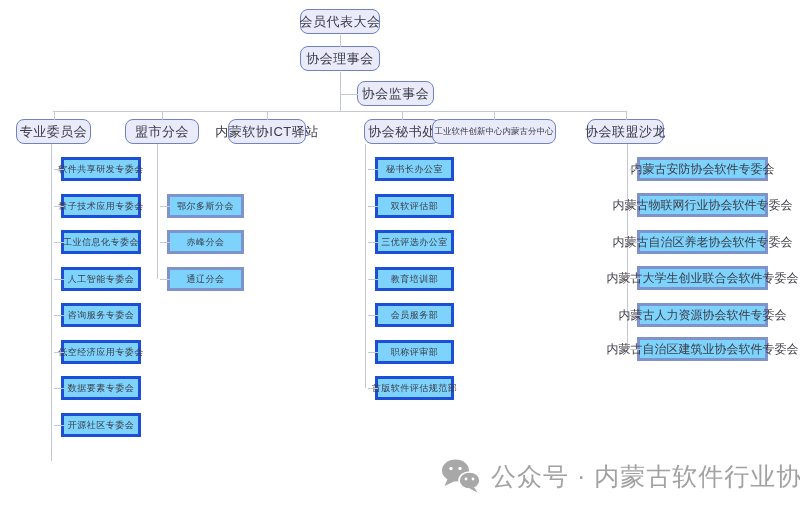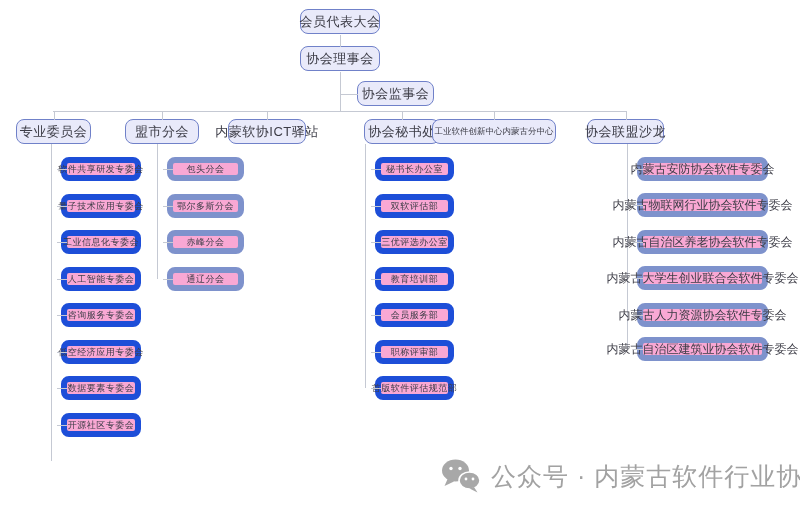--- a/index.html
+++ b/index.html
@@ -5,21 +5,21 @@
   html,body{margin:0;padding:0;background:#ffffff;font-family:"Liberation Sans","DejaVu Sans",sans-serif;}
   .canvas{position:relative;width:800px;height:513px;background:#fff;overflow:hidden;}
   .node{
     position:absolute;box-sizing:border-box;height:25px;
     background:#e9eafa;border:1px solid #7081c9;border-radius:8px;
     display:flex;align-items:center;justify-content:center;
     font-size:13px;color:#3c3c46;white-space:nowrap;letter-spacing:0.5px;
   }
   .child{
     position:absolute;box-sizing:border-box;height:24px;
-    background:#f9a8d4;border:6px solid #1d4ed8;border-radius:8px;
+    background:#7dd3fc;border:3px solid #1d4ed8;border-radius:0;
     display:flex;align-items:center;justify-content:center;
     font-size:9px;color:#3c3c46;white-space:nowrap;letter-spacing:0.5px;
   }
   .child.blue{border-color:#7e92cc;}
   .f85{font-size:8.5px;letter-spacing:0;}
   .f8{font-size:12px;letter-spacing:0;}
   .line{position:absolute;background:#c5c9d3;}
   
   .dept:before{content:"";position:absolute;left:50%;top:-9px;width:1px;height:9px;background:#c5c9d3;}
   
@@ -56,21 +56,20 @@
 
   <div class="child stub-left" style="left:61px;top:157px;width:80px;">软件共享研发专委会</div>
   <div class="child stub-left" style="left:61px;top:194px;width:80px;">量子技术应用专委会</div>
   <div class="child stub-left" style="left:61px;top:230px;width:80px;">工业信息化专委会</div>
   <div class="child stub-left" style="left:61px;top:267px;width:80px;">人工智能专委会</div>
   <div class="child stub-left" style="left:61px;top:303px;width:80px;">咨询服务专委会</div>
   <div class="child stub-left" style="left:61px;top:340px;width:80px;">低空经济应用专委会</div>
   <div class="child stub-left" style="left:61px;top:376px;width:80px;">数据要素专委会</div>
   <div class="child stub-left" style="left:61px;top:413px;width:80px;">开源社区专委会</div>
 
-  <div class="child blue stub-left" style="left:167px;top:157px;width:77px;">包头分会</div>
   <div class="child blue stub-left" style="left:167px;top:194px;width:77px;">鄂尔多斯分会</div>
   <div class="child blue stub-left" style="left:167px;top:230px;width:77px;">赤峰分会</div>
   <div class="child blue stub-left" style="left:167px;top:267px;width:77px;">通辽分会</div>
 
   <div class="child stub-left" style="left:375px;top:157px;width:79px;">秘书长办公室</div>
   <div class="child stub-left" style="left:375px;top:194px;width:79px;">双软评估部</div>
   <div class="child stub-left" style="left:375px;top:230px;width:79px;">三优评选办公室</div>
   <div class="child stub-left" style="left:375px;top:267px;width:79px;">教育培训部</div>
   <div class="child stub-left" style="left:375px;top:303px;width:79px;">会员服务部</div>
   <div class="child stub-left" style="left:375px;top:340px;width:79px;">职称评审部</div>

